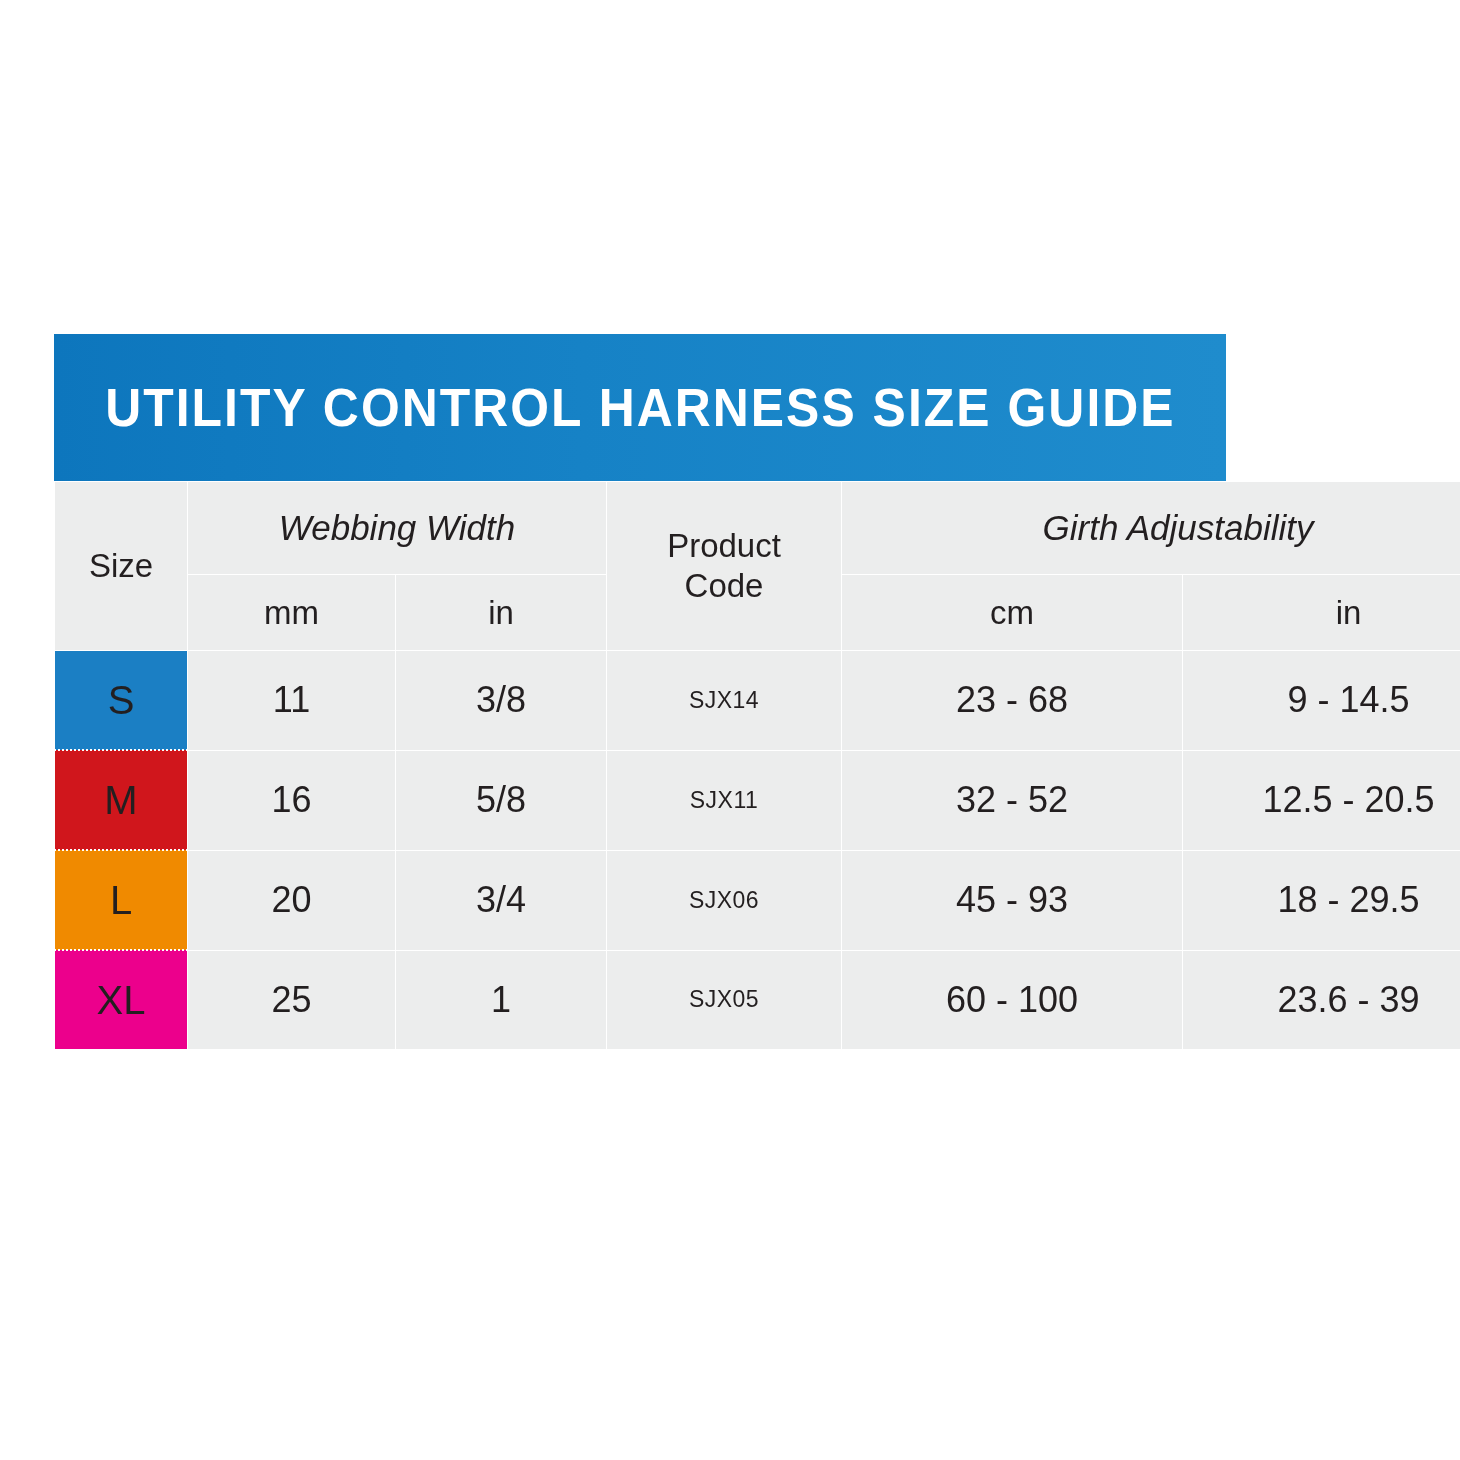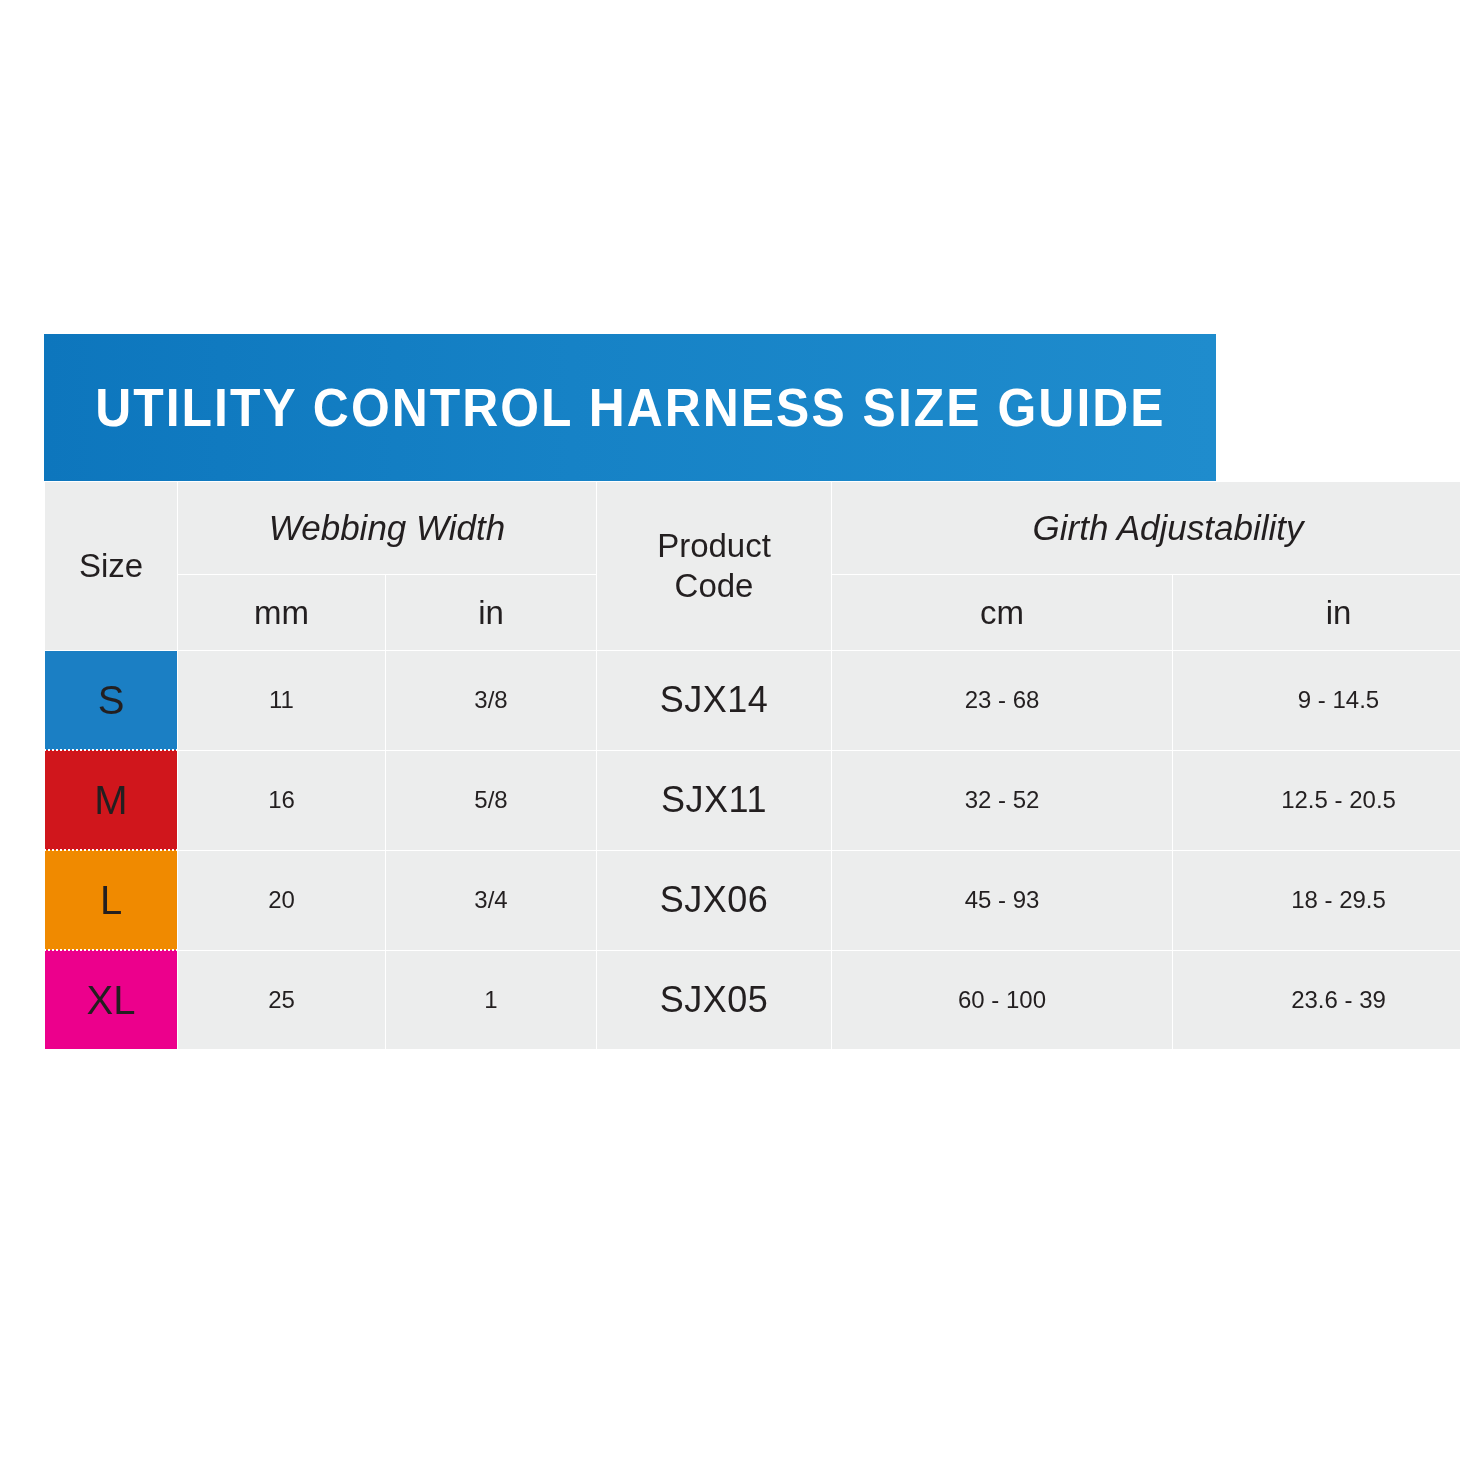--- a/index.html
+++ b/index.html
@@ -10,21 +10,21 @@
     height: 1460px;
     overflow: hidden;
   }
   body {
     font-family: "Liberation Sans", sans-serif;
     -webkit-font-smoothing: antialiased;
   }
 
   #size-guide {
     position: absolute;
-    left: 4px;
+    left: 14px;
     top: 334px;
     width: 1172px;
     padding-left: 40px;
   }
 
   
   .title-bar {
     height: 147px;
     background: linear-gradient(90deg, #0d76bd 0%, #1682c6 45%, #1f8ccd 100%);
     display: flex;
@@ -78,26 +78,26 @@
   .hdr-size {
     font-size: 33px;
   }
   .hdr-code {
     font-size: 33px;
     line-height: 1.22;
     margin-left: 16px;
   }
 
   td.data {
-    font-size: 24px;
+    font-size: 36px;
     height: 96px;
   }
   td.code {
     font-weight: bold;
-    font-size: 36px;
+    font-size: 23px;
     letter-spacing: 0.5px;
     margin-left: 20px;
   }
 
   
   td.size-cell {
     color: #ffffff;
     font-weight: bold;
     font-size: 40px;
     border-left: none;

